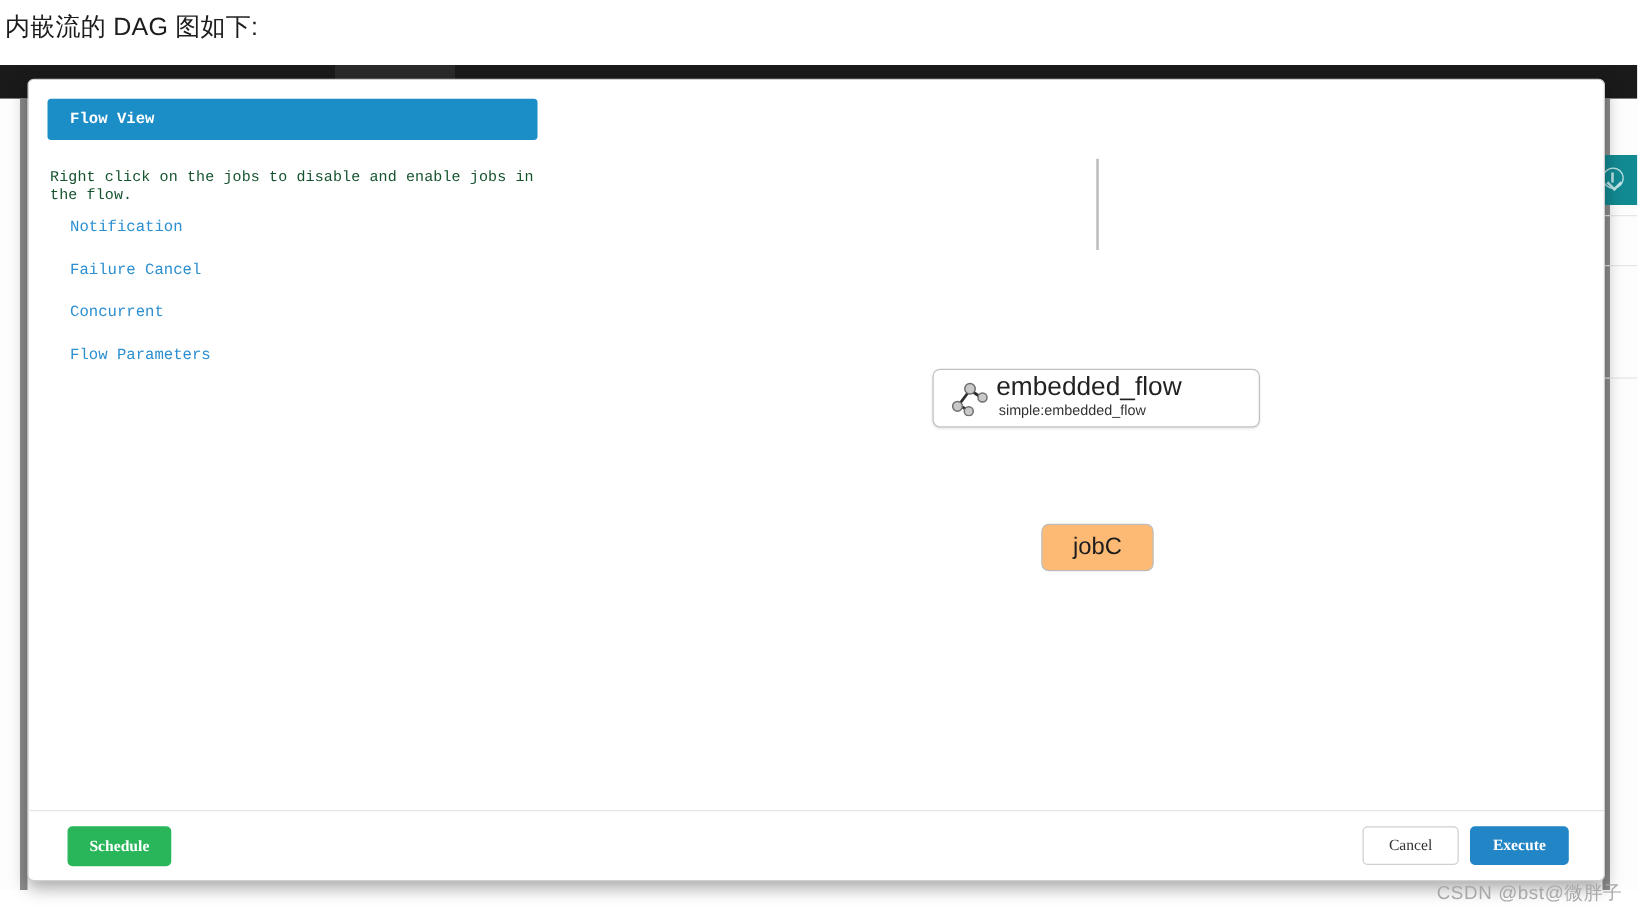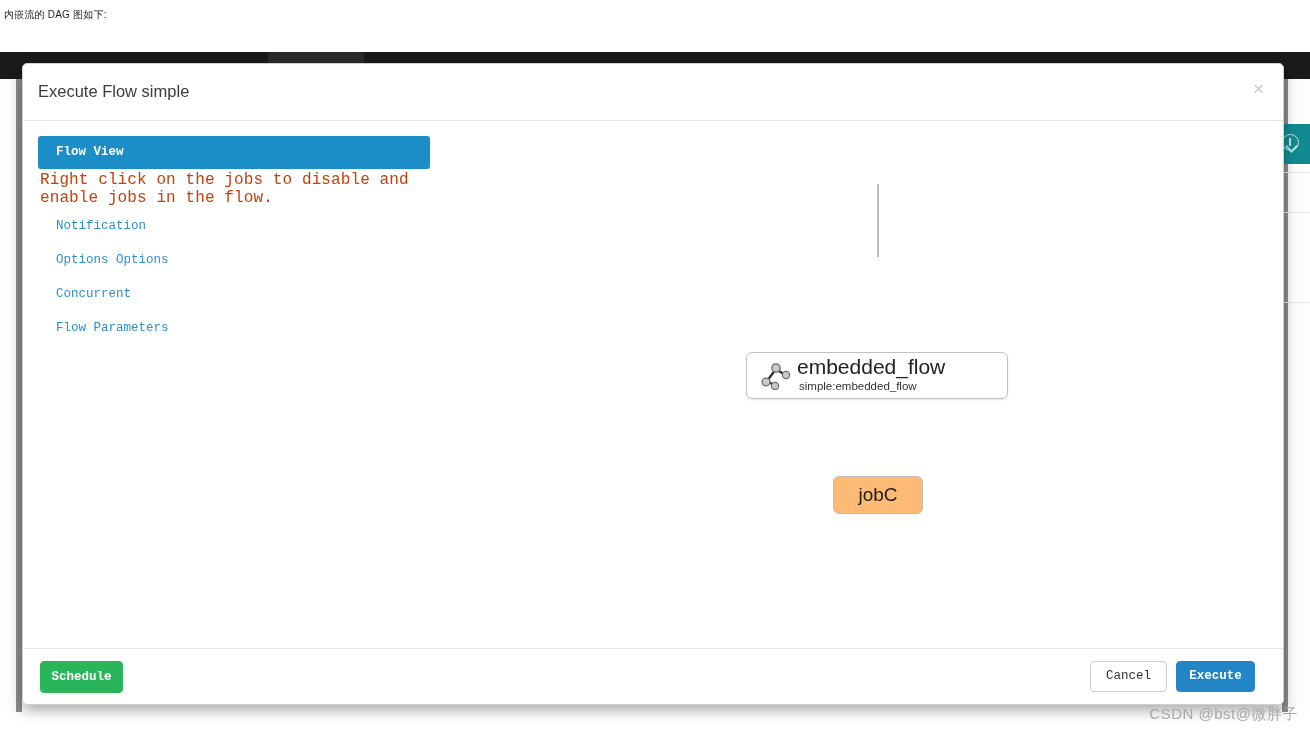--- a/index.html
+++ b/index.html
@@ -13,21 +13,21 @@
   .page {
     position: relative;
     width: 1310px; height: 730px;
     background: #ffffff;
   }
 
   
   .caption {
     position: absolute;
     left: 4px; top: 8px;
-    font-size: 10px;
+    font-size: 20px;
     color: #1c1c1c;
     letter-spacing: 0.2px;
   }
 
   
   .bg-region {
     position: absolute;
     left: 0; top: 52px;
     width: 1310px; height: 660px;
     background: #ffffff;
@@ -181,23 +181,23 @@
   }
   .nav-active {
     background: #1b8dc7;
     color: #ffffff;
     font-size: 12.5px;
     font-weight: bold;
     padding: 9px 0 10px 18px;
     border-radius: 3px;
   }
   .nav-help {
-    font-size: 16px;
-    color: #c2410c;
-    padding: 2px 0 0 2px;
+    font-size: 12px;
+    color: #14532d;
+    padding: 23px 0 0 2px;
     letter-spacing: 0.1px;
   }
   .nav-link {
     display: block;
     font-size: 12.5px;
     color: #2b8fd0;
     padding: 12px 0 8px 18px;
     text-decoration: none;
     cursor: pointer;
   }
@@ -260,25 +260,26 @@
   
   .modal-footer {
     position: absolute;
     left: 0; right: 0; bottom: 0;
     height: 56px;
     border-top: 1px solid #e5e5e5;
   }
   .btn {
     position: absolute;
     font-size: 12.5px;
-    font-family: Liberation Mono, monospace;
+    font-family: Liberation Serif, serif;
     border-radius: 4px;
     cursor: pointer;
     padding: 0;
     line-height: 1;
+    margin-left: 14px;
   }
   .btn-schedule {
     left: 17px; top: 12px;
     width: 83px; height: 32px;
     background: #29b65a;
     border: 1px solid #29b65a;
     color: #ffffff;
     font-weight: bold;
   }
   .btn-cancel {
@@ -333,32 +334,28 @@
       <span class="dl-icon"></span>
     </div>
     <div class="bg-hr" style="right:0; top:120px; width:44px;"></div>
     <div class="bg-hr" style="right:0; top:160px; width:44px;"></div>
     <div class="bg-hr" style="right:0; top:250px; width:44px;"></div>
     <div class="bg-right-txt">5:</div>
   </div>
 
   <div class="modal">
 
-    <div class="modal-header">
-      <div class="modal-title">Execute Flow simple</div>
-      <button class="modal-close">×</button>
-    </div>
 
     <div class="modal-body">
 
       <div class="side-nav">
         <div class="nav-active">Flow View</div>
         <div class="nav-help">Right click on the jobs to disable and enable jobs in the flow.</div>
         <a class="nav-link">Notification</a>
-        <a class="nav-link">Options Options</a>
+        <a class="nav-link">Failure Cancel</a>
         <a class="nav-link">Concurrent</a>
         <a class="nav-link">Flow Parameters</a>
       </div>
 
       <div class="dag-area">
 
         <div class="dag-edge"></div>
 
         <div class="node-flow">
           <span class="nf-icon">

